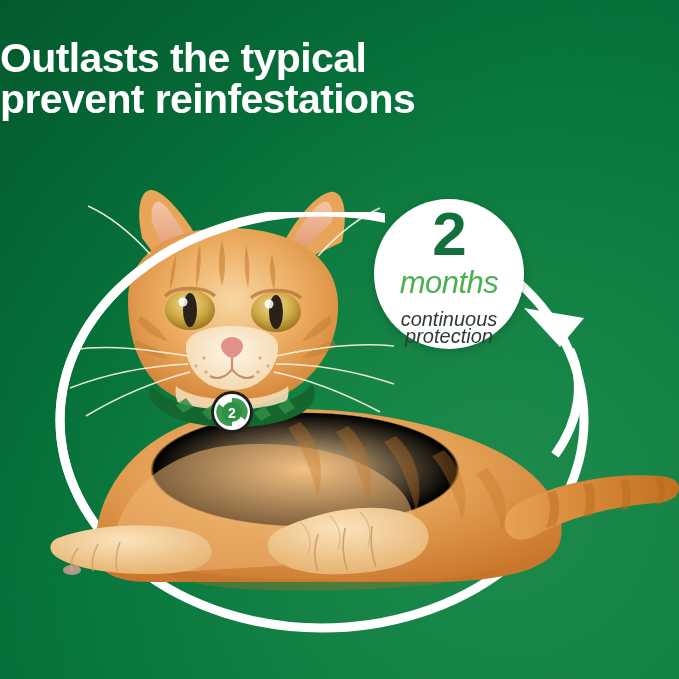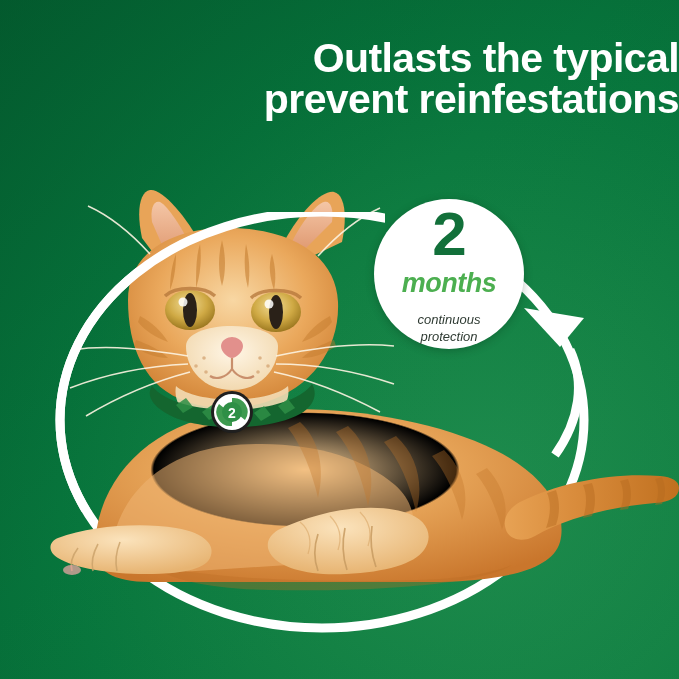--- a/index.html
+++ b/index.html
@@ -12,21 +12,21 @@
   }
   .stage:before{
     content:"";position:absolute;inset:0;
     background:linear-gradient(135deg, rgba(0,70,35,.35) 0%, rgba(0,0,0,0) 45%, rgba(40,150,85,.18) 100%);
     pointer-events:none;
   }
 
   
   .headline{
     position:absolute;left:0;right:0;top:38px;
-    text-align:right;
+    text-align:left;
     color:#ffffff;
     font-size:41px;
     font-weight:bold;
     line-height:41px;
     letter-spacing:-0.6px;
     z-index:40;
   }
   .headline .hl{display:block;white-space:nowrap;}
 
   
@@ -44,25 +44,25 @@
     box-shadow:0 2px 9px rgba(0,40,18,.28);
     z-index:30;
     display:flex;flex-direction:column;align-items:center;justify-content:center;
     text-align:center;
   }
   .badge-num{
     font-size:62px;line-height:52px;font-weight:bold;
     color:#12703a;letter-spacing:-1px;margin-top:4px;
   }
   .badge-months{
-    font-size:27px;line-height:28px;font-weight:bold;font-style:italic;
+    font-size:31px;line-height:28px;font-weight:normal;font-style:italic;
     color:#4caf50;letter-spacing:-0.5px;margin-top:9px;
   }
   .badge-sub{
-    font-size:13px;line-height:17px;font-style:italic;
+    font-size:20px;line-height:17px;font-style:italic;
     color:#2f3b33;margin-top:14px;
   }
 </style>
 </head>
 <body>
 
 <div class="stage">
 
   <div class="headline">
     <span class="hl">Outlasts the typical</span>

